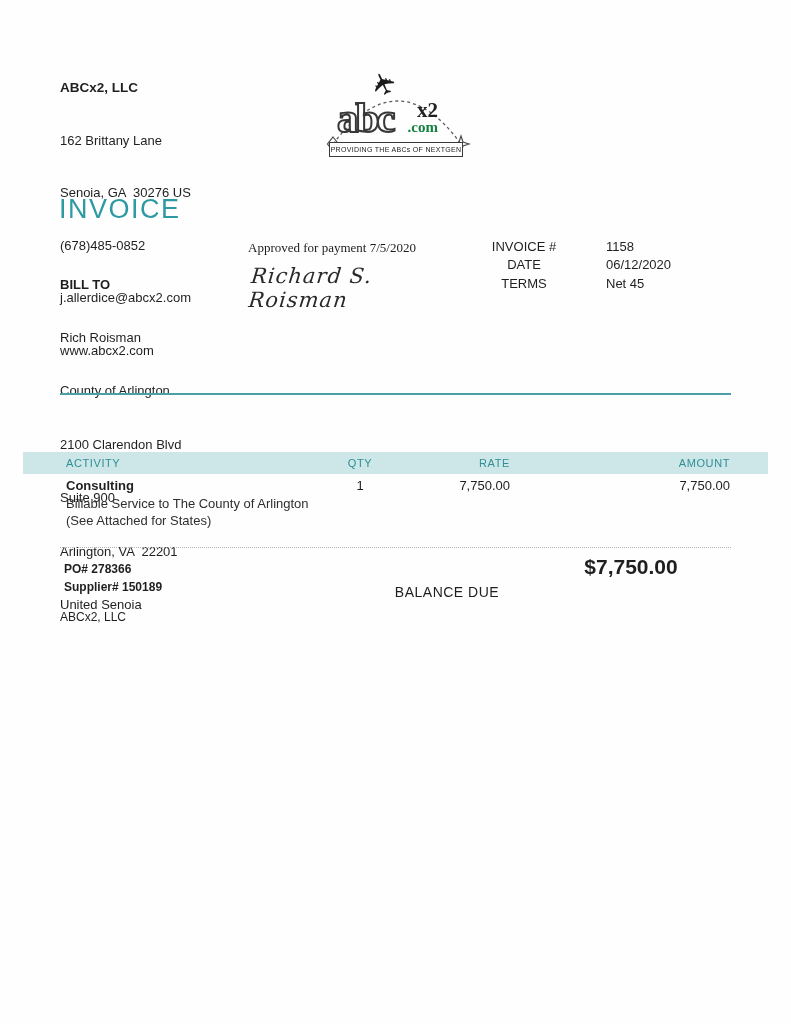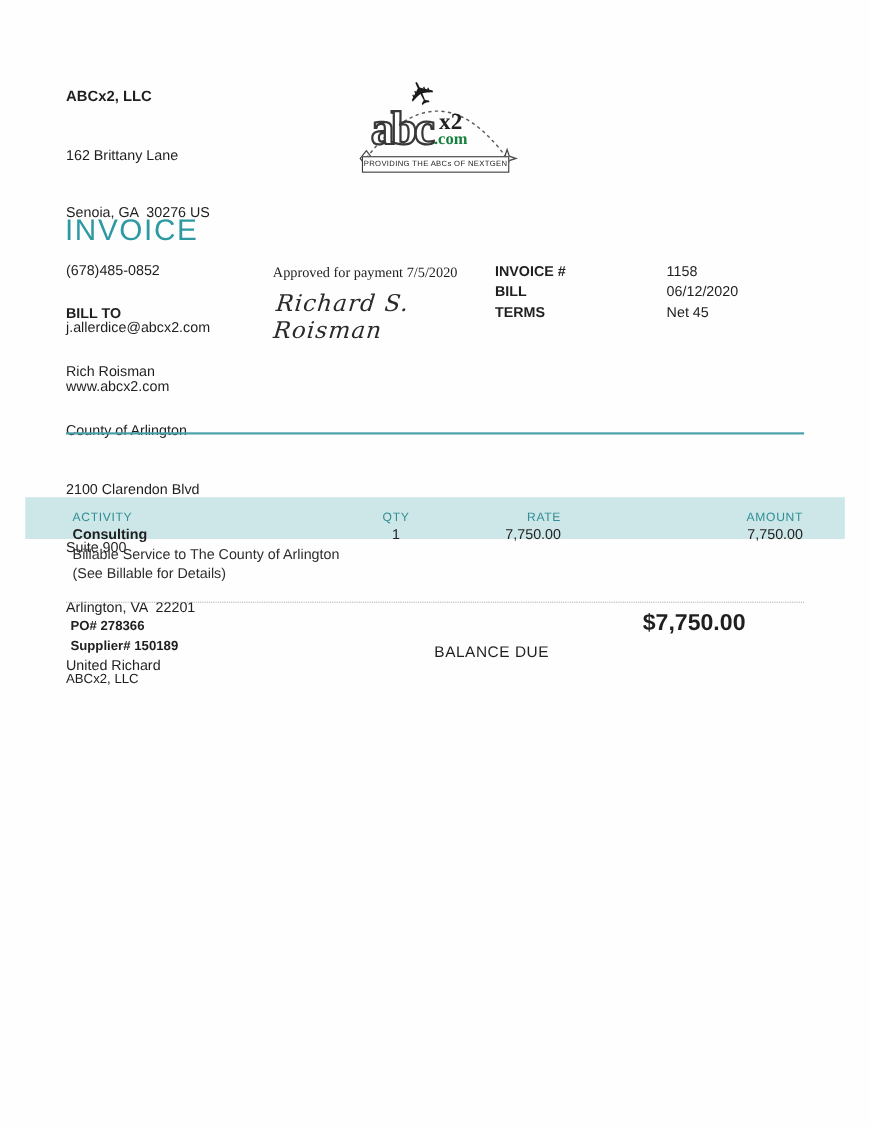--- a/index.html
+++ b/index.html
@@ -21,21 +21,21 @@
   
   .logo { position: absolute; left: 323px; top: 74px; width: 150px; height: 92px; }
   .logo svg.arc { position: absolute; left: 0; top: 6px; width: 150px; height: 72px; }
   .plane { position: absolute; left: 48px; top: -8px; font-size: 30px; color: #1a1a1a; transform: rotate(-115deg); }
   .logo-words { position: absolute; left: 14px; top: 24px; display: flex; align-items: flex-start; font-family: Liberation Serif, serif; }
   .word-abc {
     font-size: 43px; font-weight: bold; letter-spacing: -3px; line-height: 40px;
     color: #ffffff; -webkit-text-stroke: 2px #383838;
     text-shadow: 0 0 1px #555;
   }
-  .word-col { margin-left: 2px; margin-top: 3px; text-align: center; }
+  .word-col { margin-left: 15px; margin-top: 3px; text-align: right; }
   .word-x2 { font-size: 21px; font-weight: bold; line-height: 19px; color: #222; }
   .word-com { font-size: 15px; font-weight: bold; line-height: 15px; color: #15803d; }
   .tagline-box {
     position: absolute; left: 6px; top: 68px; width: 134px; height: 15px;
     border: 1px solid #3a3a3a; background: #fff;
     font-size: 7px; letter-spacing: 0.3px; color: #222;
     display: flex; align-items: center; justify-content: center; white-space: nowrap;
   }
 
   
@@ -51,31 +51,31 @@
   .signature {
     margin-top: 8px; margin-left: 2px;
     font-family: "DejaVu Serif", serif; font-style: italic;
     font-size: 21px; letter-spacing: 1px; color: #2a2a2a;
     transform: skewX(-6deg);
   }
 
   
   .meta { position: absolute; left: 450px; top: 238px; width: 260px; font-size: 13px; line-height: 18.4px; }
   .meta-row { display: flex; }
-  .meta-label { width: 148px; text-align: left; font-weight: bold; }
+  .meta-label { width: 148px; text-align: center; font-weight: normal; }
   .meta-value { padding-left: 8px; }
 
   
   .teal-rule { position: absolute; left: 60px; top: 393px; width: 671px; height: 2px; background: #4ba0a8; }
   .dotted-rule { position: absolute; left: 60px; top: 547px; width: 671px; border-top: 1.5px dotted #b3b3b3; }
 
   
   .tbl-grid { display: grid; grid-template-columns: 1fr 60px 120px 220px; padding-left: 43px; padding-right: 38px; }
   .thead {
-    position: absolute; left: 23px; top: 452px; width: 745px; height: 38px;
+    position: absolute; left: 23px; top: 452px; width: 745px; height: 22px;
     background: #cde6e7; align-items: center;
     font-size: 11px; letter-spacing: 0.6px; color: #2f8f96;
   }
   .th-qty { text-align: center; }
   .th-rate, .th-amount { text-align: right; }
   .trow { position: absolute; left: 23px; top: 478px; width: 745px; font-size: 13px; }
   .td-activity .act-name { font-weight: bold; }
   .td-activity .act-desc { color: #2e2e2e; line-height: 17.2px; margin-top: 2px; }
   .td-qty { text-align: center; }
   .td-rate, .td-amount { text-align: right; }
@@ -121,35 +121,35 @@
 
   <div class="invoice-title">INVOICE</div>
 
   <div class="bill-to">
     <div class="label">BILL TO</div>
     <div>Rich Roisman</div>
     <div>County of Arlington</div>
     <div>2100 Clarendon Blvd</div>
     <div>Suite 900</div>
     <div>Arlington, VA  22201</div>
-    <div>United Richard</div>
+    <div>United Senoia</div>
   </div>
 
   <div class="approval">
     <div class="appr-text">Approved for payment 7/5/2020</div>
     <div class="signature">Richard S. Roisman</div>
   </div>
 
   <div class="meta">
     <div class="meta-row">
       <div class="meta-label">INVOICE #</div>
       <div class="meta-value">1158</div>
     </div>
     <div class="meta-row">
-      <div class="meta-label">BILL</div>
+      <div class="meta-label">DATE</div>
       <div class="meta-value">06/12/2020</div>
     </div>
     <div class="meta-row">
       <div class="meta-label">TERMS</div>
       <div class="meta-value">Net 45</div>
     </div>
   </div>
 
   <div class="teal-rule"></div>
 
@@ -158,21 +158,21 @@
     <div class="th-qty">QTY</div>
     <div class="th-rate">RATE</div>
     <div class="th-amount">AMOUNT</div>
   </div>
 
   <div class="trow tbl-grid">
     <div class="td-activity">
       <div class="act-name">Consulting</div>
       <div class="act-desc">
         <div>Billable Service to The County of Arlington</div>
-        <div>(See Billable for Details)</div>
+        <div>(See Attached for States)</div>
       </div>
     </div>
     <div class="td-qty">1</div>
     <div class="td-rate">7,750.00</div>
     <div class="td-amount">7,750.00</div>
   </div>
 
   <div class="dotted-rule"></div>
 
   <div class="po-block">

